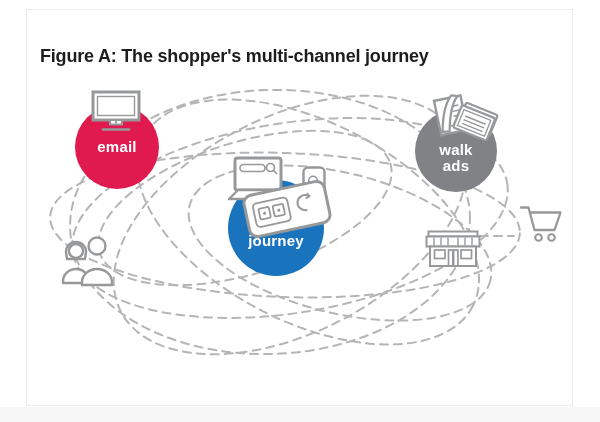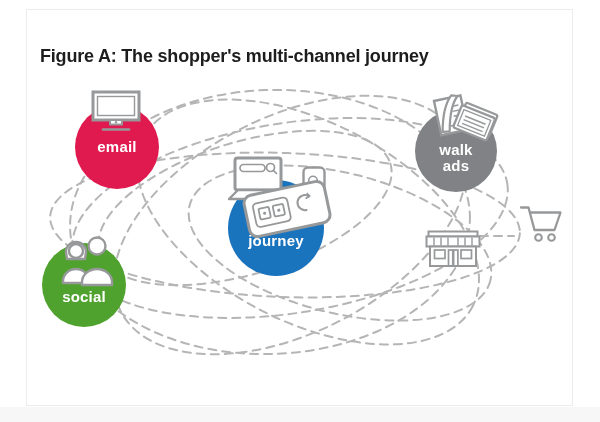--- a/index.html
+++ b/index.html
@@ -73,23 +73,20 @@
   </svg>
 
   <div class="bubble b-email">
     <span class="lbl">email</span>
   </div>
   <div class="bubble b-print">
     <span class="lbl">walk ads</span>
   </div>
   <div class="bubble b-reviews">
     <span class="lbl">journey</span>
-  </div>
-  <div class="bubble b-social">
-    <span class="lbl">social</span>
   </div>
 
   <svg class="ic ic-monitor" width="50" height="42" viewBox="0 0 50 42">
     <rect class="st" x="2" y="2" width="46" height="28" stroke-width="3"></rect>
     <rect class="sn" x="6.5" y="6.5" width="37" height="19" stroke-width="1.4"></rect>
     <rect class="st" x="19" y="30" width="12" height="4.5" stroke-width="2"></rect>
     <circle cx="25" cy="32.3" r="1.2" fill="#96989a" stroke="none"></circle>
     <path class="sn" d="M12 39.5 H38" stroke-width="2.6" stroke-linecap="round"></path>
   </svg>
 

